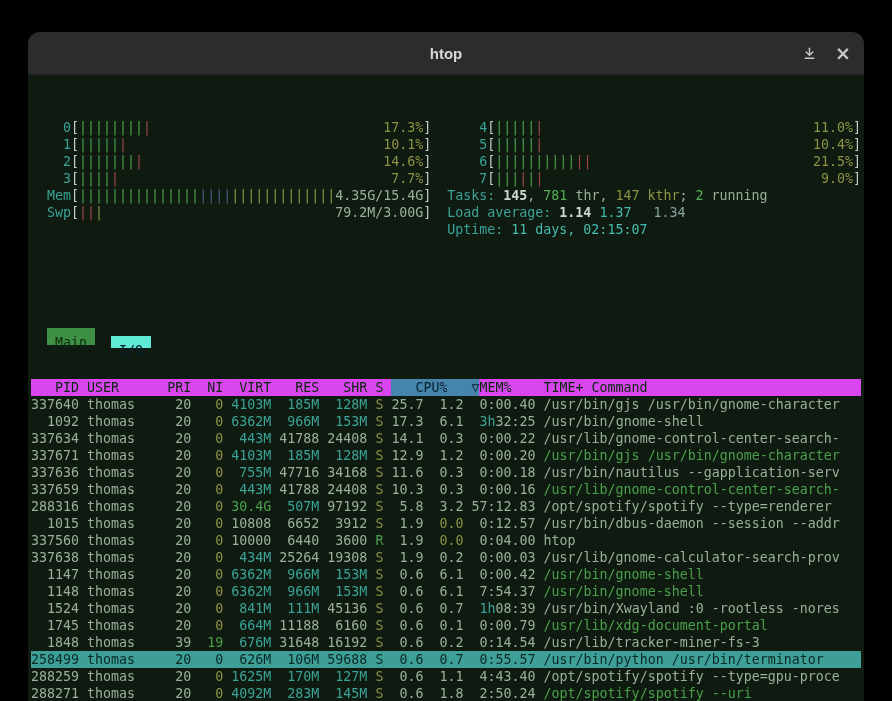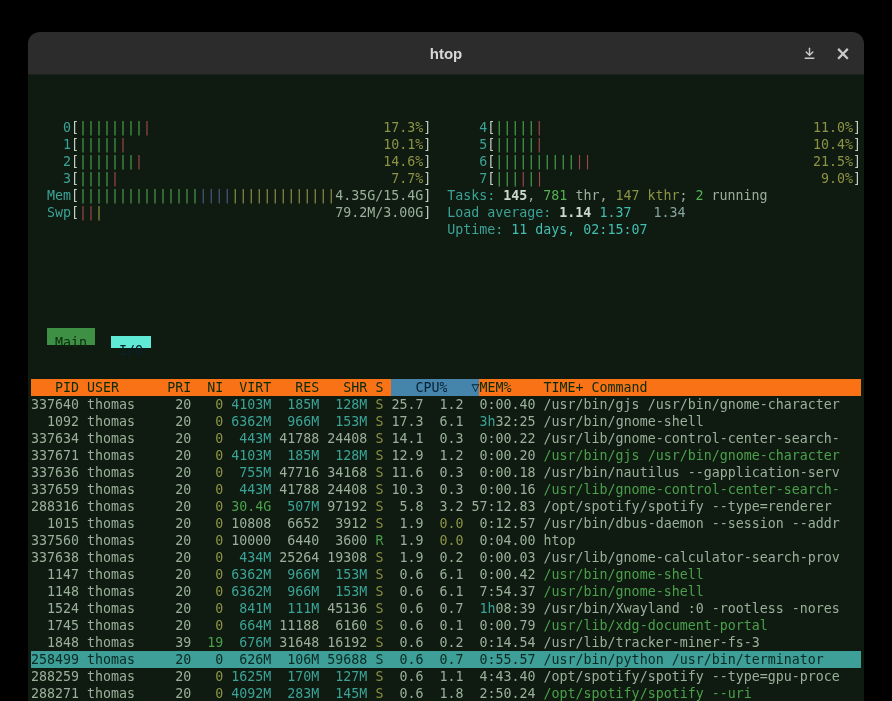--- a/index.html
+++ b/index.html
@@ -36,21 +36,21 @@
   .c-bold{color:#ccd9cc;font-weight:bold;} .c-boldgreen{color:#55b055;font-weight:normal;}
   .c-boldteal{color:#45bdb0;font-weight:normal;} .c-dimteal{color:#86a39e;margin-left:14px;}
 
   .gapline{height:22px;}
 
   .tabs{display:flex;height:17px;}
   .tab{padding:6px 1ch;}
   .tab.active{background:#3e9144;color:#0a2a0c;}
   .tab.inactive{background:#5eead4;color:#082030;margin-left:2ch;margin-top:8px;}
 
-  .hrow{display:flex;height:17px;background:#f97316;color:#0a2a0c;}
+  .hrow{display:flex;height:17px;background:#d946ef;color:#0a2a0c;}
   .hrow .hsort{background:#4585ab;color:#082030;padding-left:24px;}
 
   .row{display:flex;height:17px;}
   .row .cmd{flex:1;overflow:hidden;}
   .row.sel{background:#3d9f97;}
   .row.sel span{color:#0b2a24 !important;font-weight:normal !important;}
 </style>
 </head>
 <body>
 

